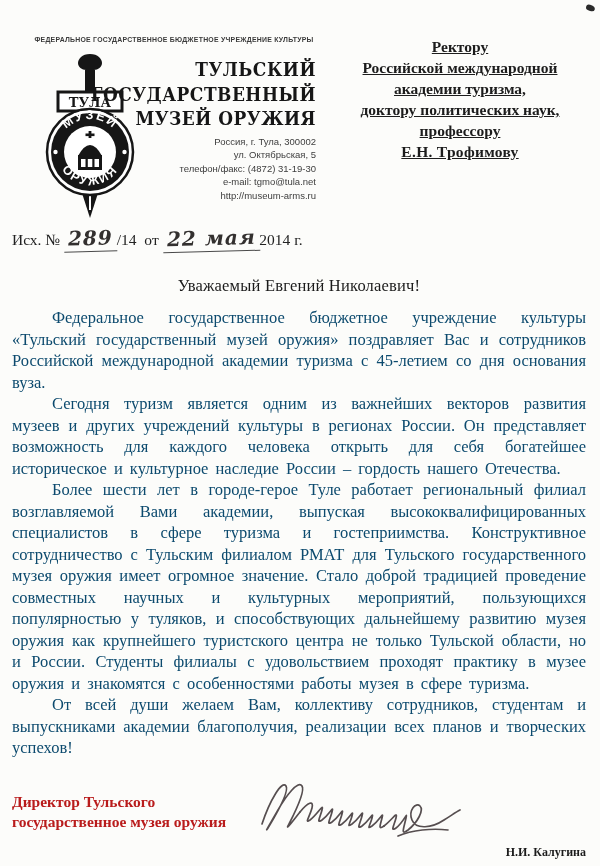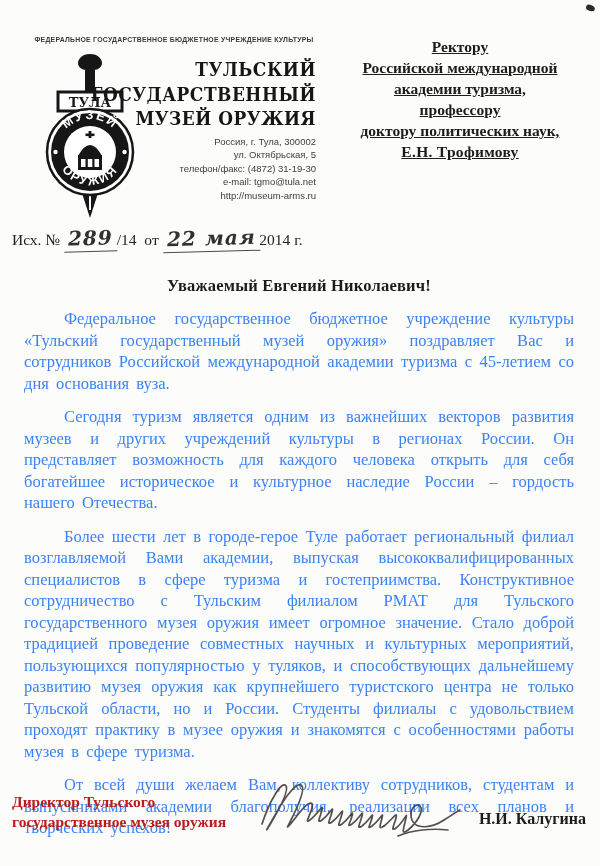--- a/index.html
+++ b/index.html
@@ -41,35 +41,35 @@
   }
   .hw{
     font-family:"DejaVu Serif",serif;font-style:italic;font-weight:bold;
     font-size:20px;color:#33302f;letter-spacing:1px;
     border-bottom:1.2px solid #4a4a4a;padding:0 4px 1px 4px;
     display:inline-block;transform:rotate(-1.5deg);
   }
   
   .body-block{position:absolute;left:12px;top:276px;width:574px;}
   .salutation{
-    text-align:center;font-weight:bold;font-size:16.5px;margin:0 0 11px 0;
+    text-align:center;font-weight:normal;font-size:16.5px;margin:0 0 11px 0;
     letter-spacing:.2px;color:#1b1b1b;
   }
   .body-block p{
-    margin:12px;text-align:justify;text-indent:40px;
-    font-size:16.5px;line-height:21.5px;word-spacing:3px;color:#3b82f6;
+    margin:0;text-align:justify;text-indent:40px;
+    font-size:16.5px;line-height:21.5px;word-spacing:3px;color:#0c4a6e;
   }
   
   .sig-title{
     position:absolute;left:12px;top:792px;font-weight:bold;
     font-size:15.5px;line-height:20px;color:#b91c1c;
   }
   .sig-name{
-    position:absolute;right:14px;top:810px;font-weight:bold;
-    font-size:16px;color:#1b1b1b;
+    position:absolute;right:14px;top:845px;font-weight:bold;
+    font-size:12px;color:#1b1b1b;
   }
   .sig-script{position:absolute;left:256px;top:766px;width:238px;height:80px;}
   
   .corner-mark{
     position:absolute;right:5px;top:5px;width:9px;height:6px;
     background:#2a2a2a;border-radius:40% 60% 50% 50%;transform:rotate(15deg);
   }
 </style>
 </head>
 <body>
@@ -131,22 +131,22 @@
       <div>телефон/факс: (4872) 31-19-30</div>
       <div>e-mail: tgmo@tula.net</div>
       <div>http://museum-arms.ru</div>
     </div>
   </div>
 
   <div class="recipient">
     <div>Ректору</div>
     <div>Российской международной</div>
     <div>академии туризма,</div>
+    <div>доктору политических наук,</div>
     <div>профессору</div>
-    <div>доктору политических наук,</div>
     <div class="name">Е.Н. Трофимову</div>
   </div>
 
   <div class="refline">
     <span>Исх. №</span>
     <span class="hw">289</span><span>/14</span>&nbsp;
     <span>от</span>
     <span class="hw">22 мая</span><span>2014 г.</span>
   </div>
 

